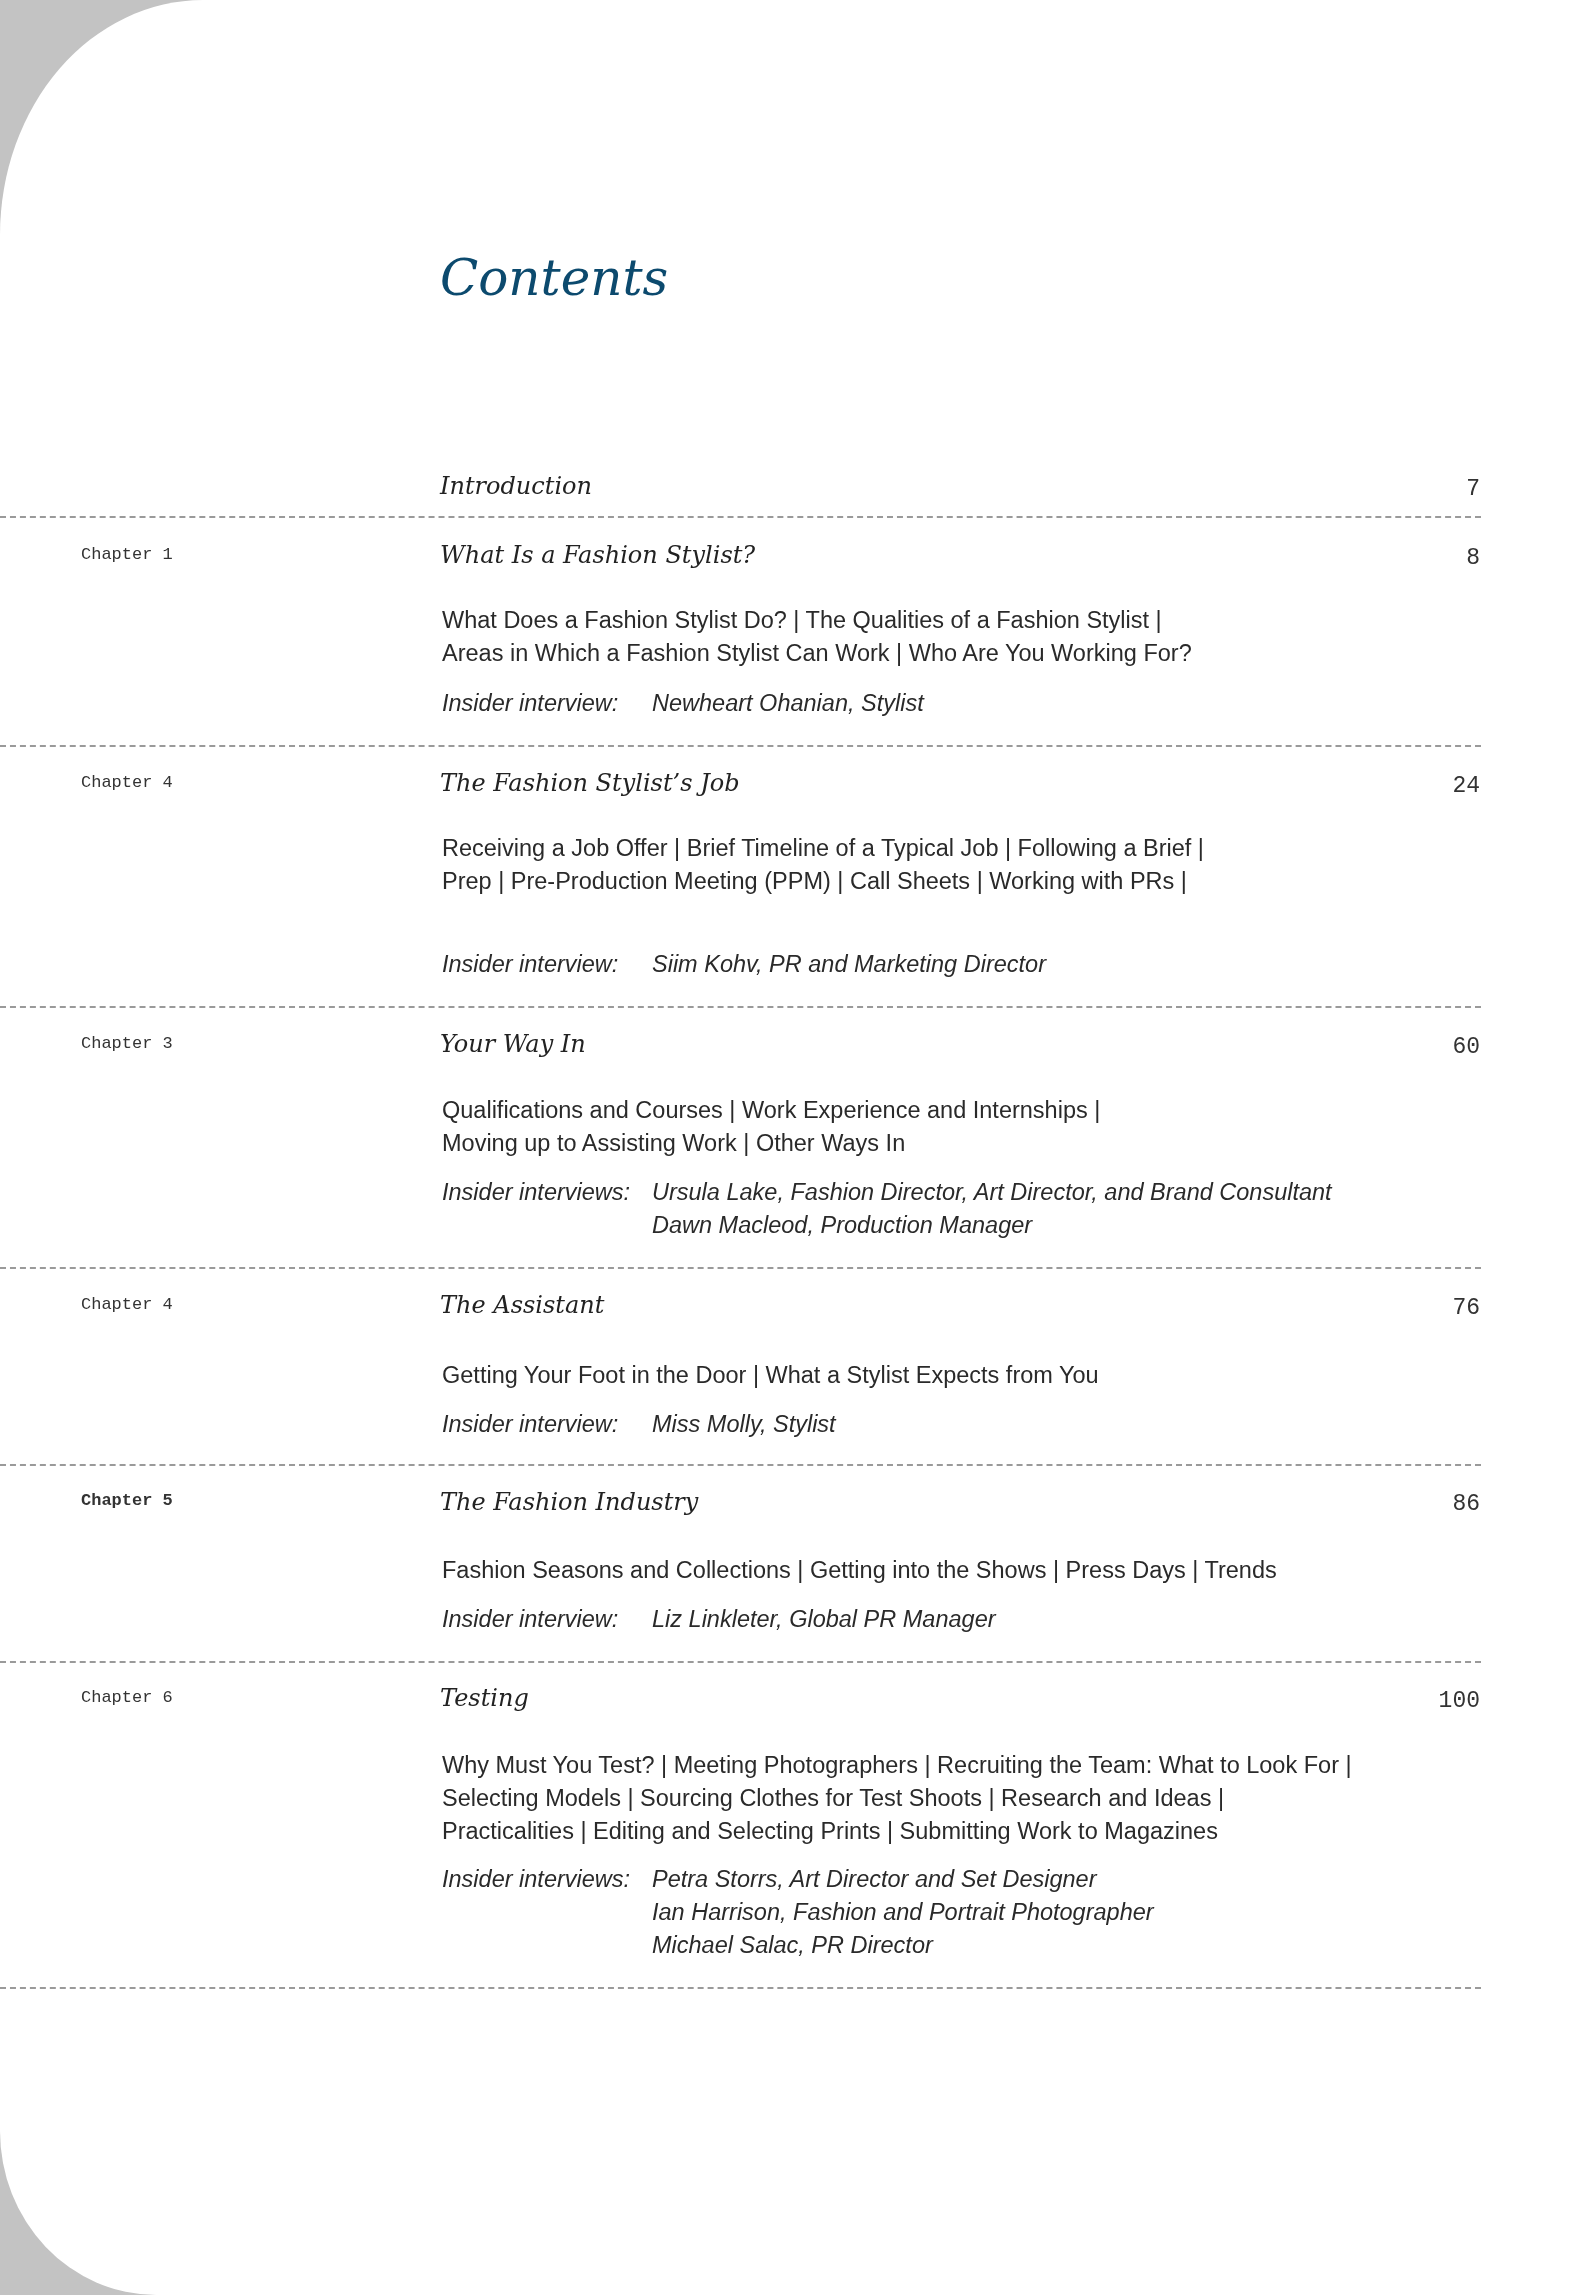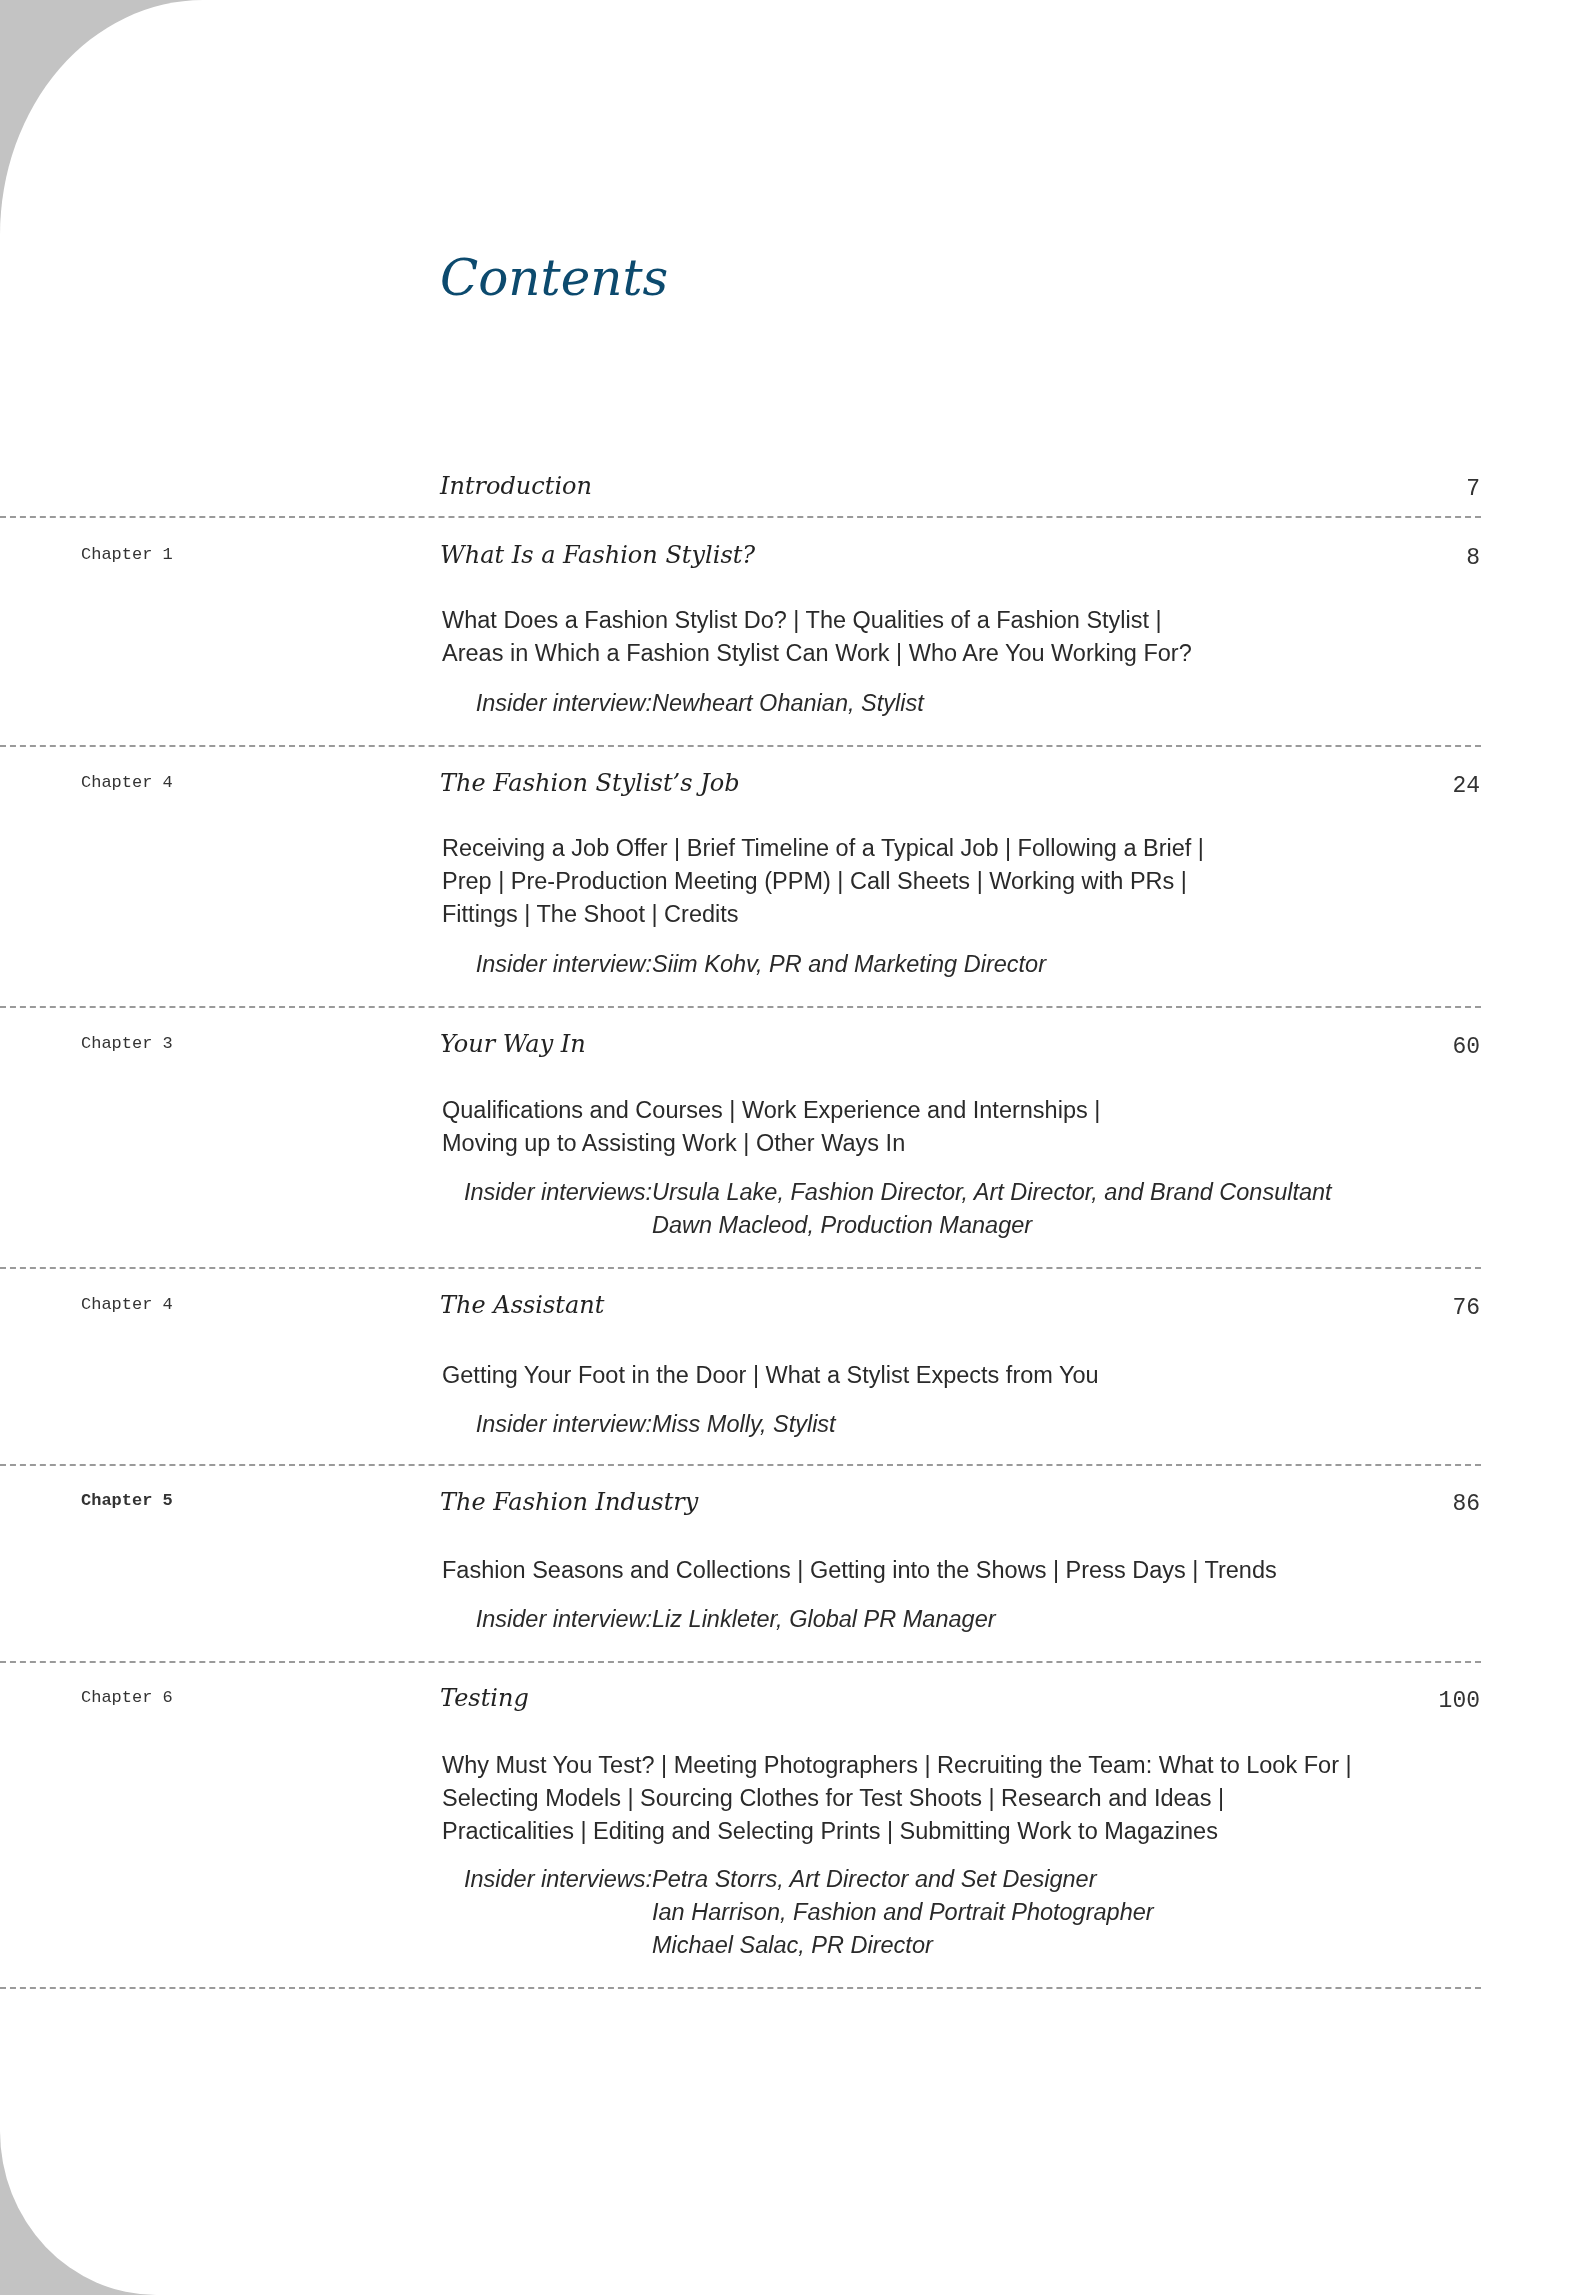--- a/index.html
+++ b/index.html
@@ -32,21 +32,21 @@
     font-family:"Liberation Mono", monospace; font-size:23px; color:#333;
   }
   .topics {
     position:absolute; left:442px;
     font-family:"Liberation Sans", sans-serif; font-size:23.5px;
     color:#2a2a2a; line-height:33px; white-space:nowrap;
   }
   .interviews {
     position:absolute; left:442px;
     font-family:"Liberation Sans", sans-serif; font-style:italic;
-    font-size:23.5px; color:#2a2a2a; line-height:33px; white-space:nowrap;text-align:right;
+    font-size:23.5px; color:#2a2a2a; line-height:33px; white-space:nowrap;
   }
   .iv-row { display:flex; }
   .iv-prefix { width:210px; display:inline-block; }
   .rule {
     position:absolute; left:0; width:1481px; height:0;
     border-top:2.3px dashed #9a9a9a;
   }
 </style>
 </head>
 <body>
@@ -73,21 +73,20 @@
       </div>
   </div>
   <div class="rule" style="top:745px;"></div>
 
   <div class="chap-label" style="top:773px;">Chapter 4</div>
   <div class="heading" style="top:769px;">The Fashion Stylist’s Job</div>
   <div class="pageno" style="top:773px;">24</div>
   <div class="topics" style="top:832px;">
     <div>Receiving a Job Offer  |  Brief Timeline of a Typical Job  |  Following a Brief |</div>
     <div>Prep  |  Pre-Production Meeting (PPM)  |  Call Sheets  |  Working with PRs  |</div>
-    <div>Fittings  |  The Shoot  |  Credits</div>
   </div>
   <div class="interviews" style="top:948px;">
     <div class="iv-row">
         <span class="iv-prefix">Insider interview:</span>
         <span>Siim Kohv, PR and Marketing Director</span>
       </div>
   </div>
   <div class="rule" style="top:1006px;"></div>
 
   <div class="chap-label" style="top:1034px;">Chapter 3</div>

